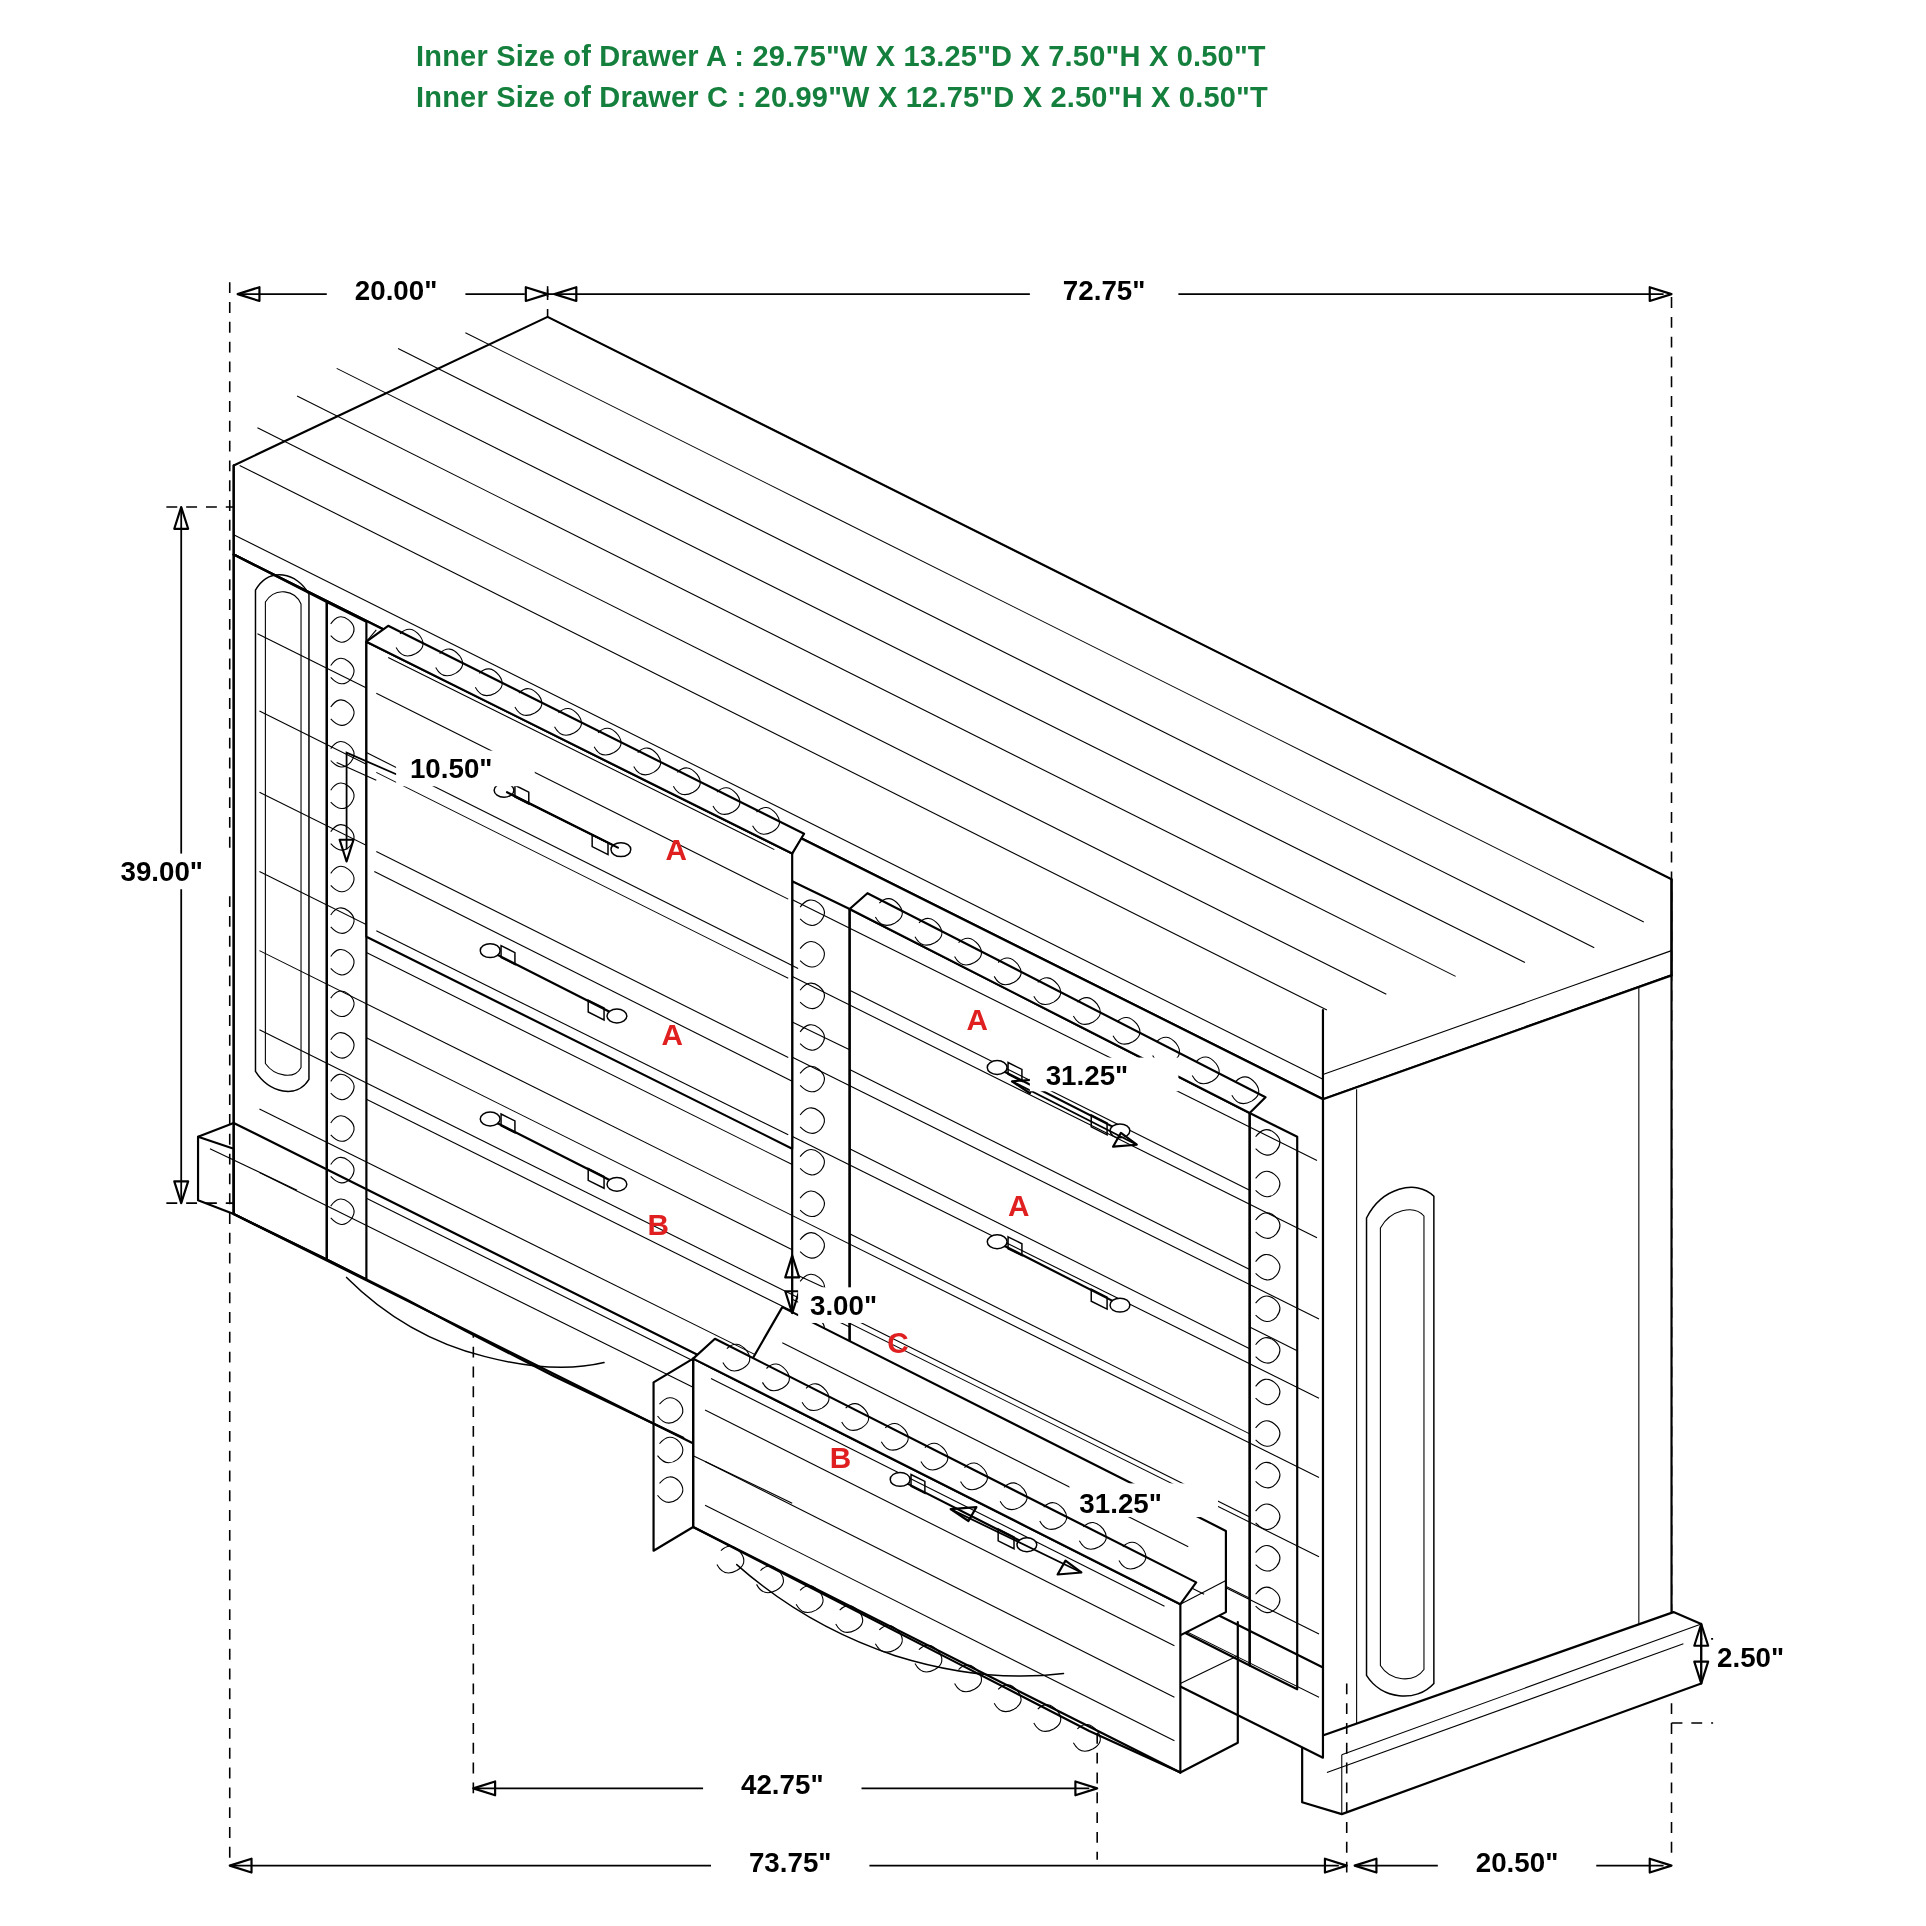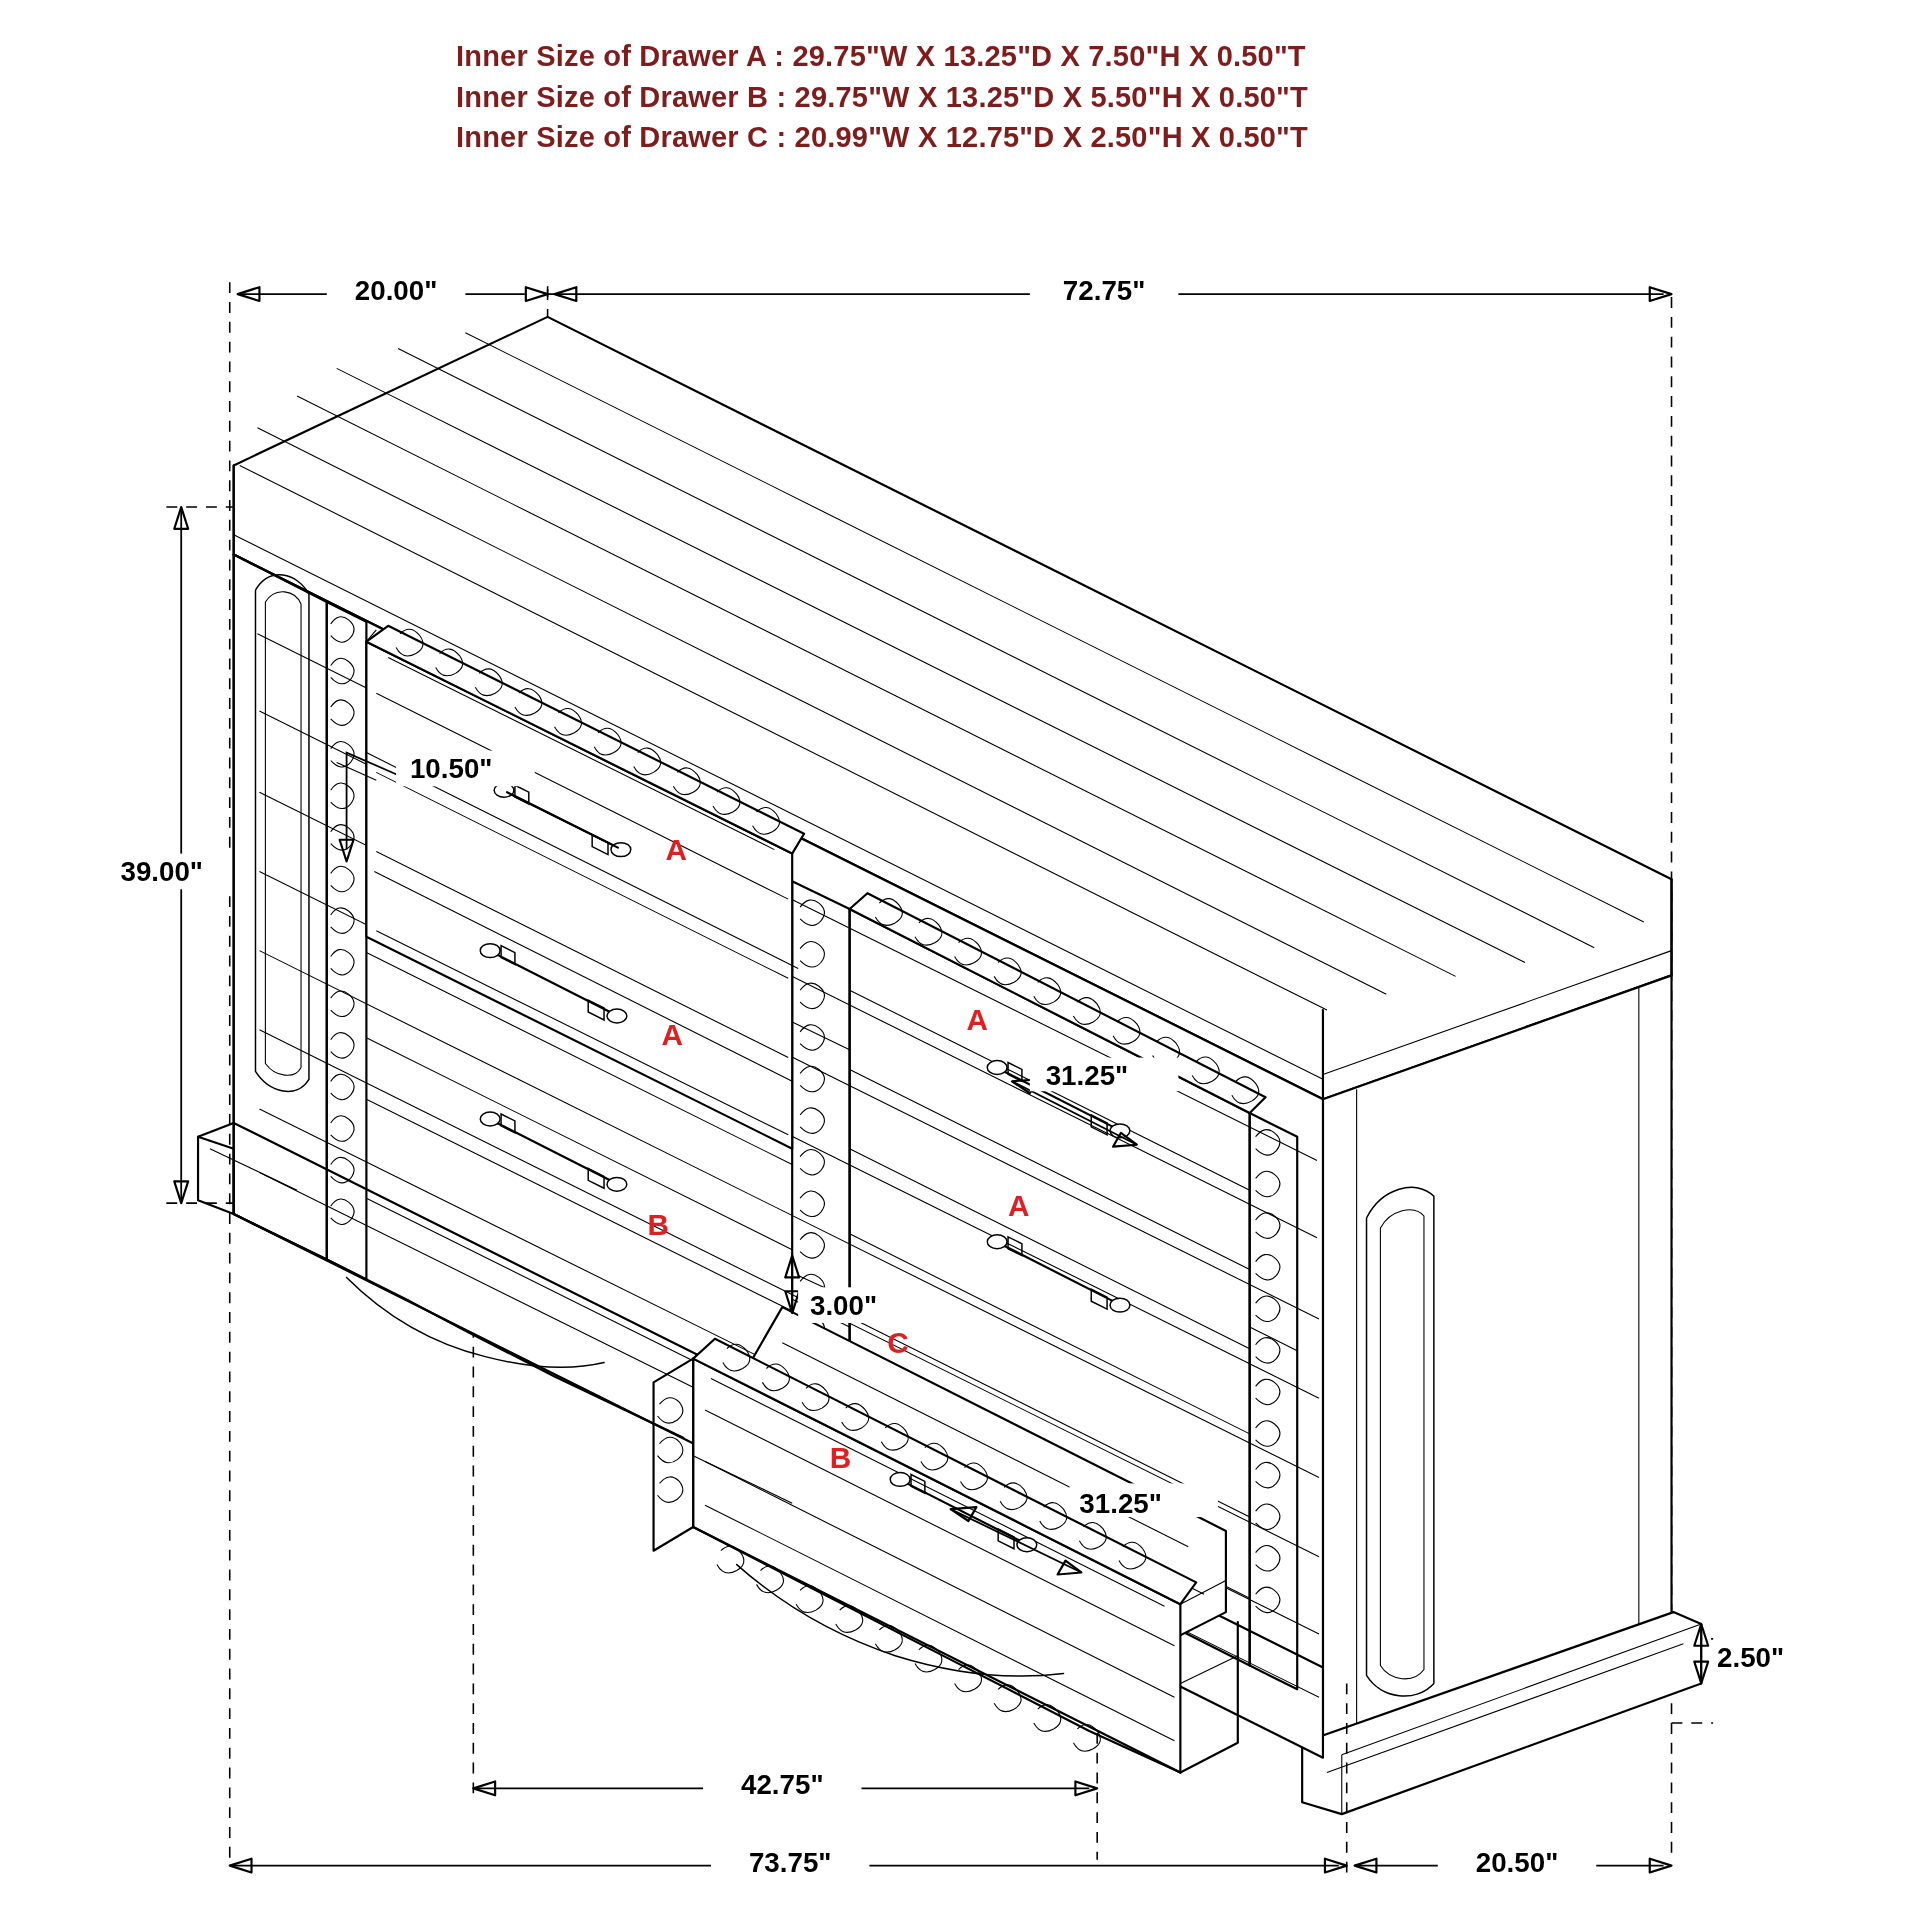--- a/index.html
+++ b/index.html
@@ -26,22 +26,21 @@
     left: 416px;
     top: 36px;
     width: 1188px;
   }
   .spec-line {
     font-size: 29px;
     font-weight: bold;
     letter-spacing: 0.2px;
     line-height: 1.40;
     white-space: nowrap;
-    color: #7f1d1d;
-    margin-left: 40px;
+    color: #15803d;
   }
   svg.drawing {
     position: absolute;
     left: 0; top: 0;
     width: 1927px;
     height: 1927px;
   }
   .dimtext {
     font-family: "Liberation Sans", sans-serif;
     font-size: 28px;
@@ -61,21 +60,20 @@
   .dimln { stroke: #000; fill: none; stroke-width: 1.8; }
   .fillw { fill: #ffffff; }
 </style>
 </head>
 <body>
 
 <div id="sheet">
 
   <div class="spec-block">
     <div class="spec-line">Inner Size of Drawer A : 29.75"W X 13.25"D X 7.50"H X 0.50"T</div>
-    <div class="spec-line">Inner Size of Drawer B : 29.75"W X 13.25"D X 5.50"H X 0.50"T</div>
     <div class="spec-line">Inner Size of Drawer C : 20.99"W X 12.75"D X 2.50"H X 0.50"T</div>
   </div>
 
   <svg class="drawing" viewBox="0 0 1946 1946">
 
     <g>
 
       <path class="dash" d="M232,285 L232,1878"></path>
 
       <path class="dash" d="M553,300 L553,288"></path>

